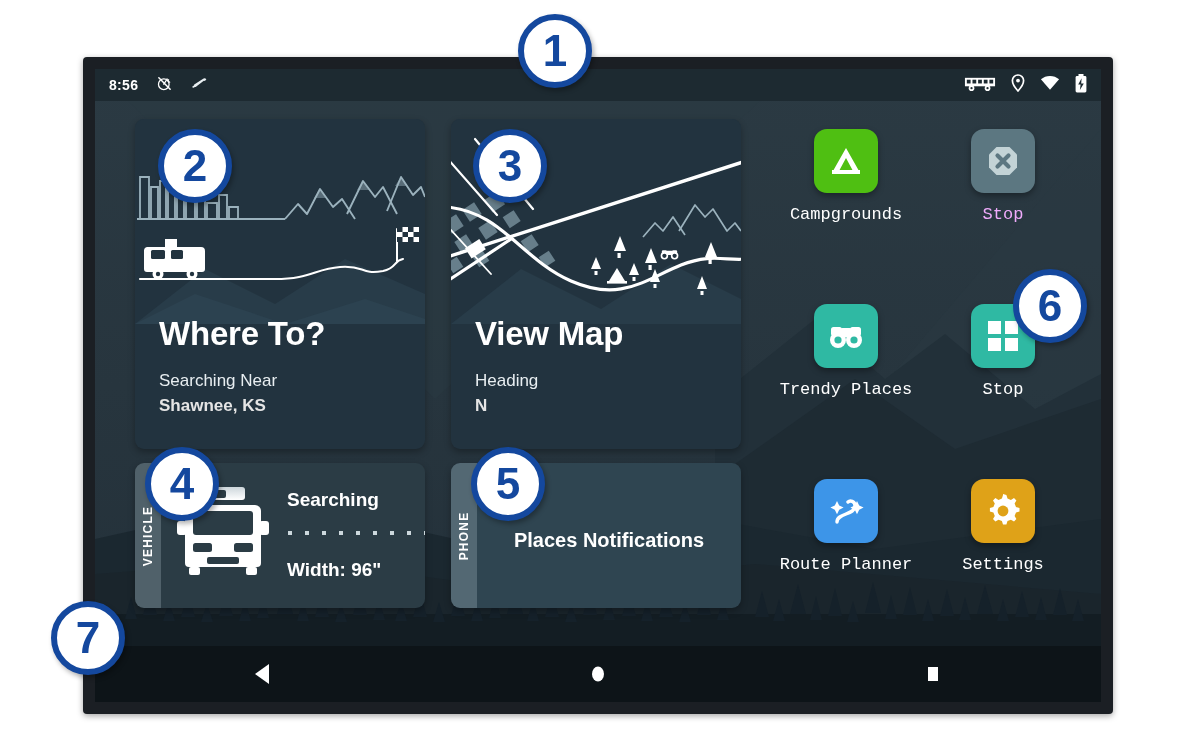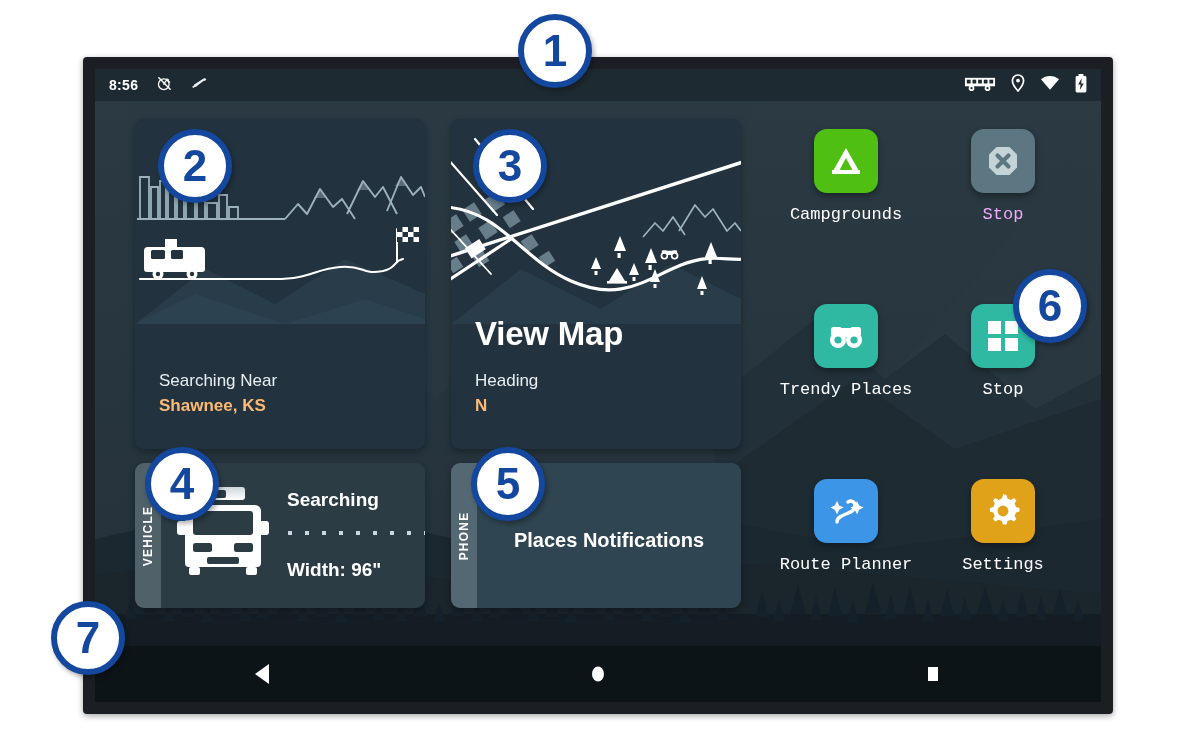--- a/index.html
+++ b/index.html
@@ -39,21 +39,21 @@
   }
   #card-whereto{left:40px;top:18px;width:290px;height:330px;}
   #card-viewmap{left:356px;top:18px;width:290px;height:330px;}
   .card-art{position:absolute;left:0;top:0;width:100%;height:205px;overflow:hidden;}
   .card-art svg{position:absolute;left:0;top:0;width:100%;height:100%;}
   .card-title{
     position:absolute;left:24px;top:196px;color:#fff;font-size:33px;
     font-weight:bold;letter-spacing:-.2px;
   }
   .card-sub1{position:absolute;left:24px;top:252px;color:#e8eef1;font-size:17px;}
-  .card-sub2{position:absolute;left:24px;top:277px;color:#fdba74;font-size:17px;font-weight:bold;}
+  .card-sub2{position:absolute;left:24px;top:277px;color:#e5e5e5;font-size:17px;font-weight:bold;}
   
   #card-vehicle{left:40px;top:362px;width:290px;height:145px;background:#2b3c45;}
   #card-phone{left:356px;top:362px;width:290px;height:145px;background:#2f4551;}
   .side-tab{
     position:absolute;left:0;top:0;width:26px;height:100%;
     background:rgba(190,205,212,.26);
     display:flex;align-items:center;justify-content:center;
   }
   .side-tab span{
     color:#fff;font-size:12px;font-weight:bold;letter-spacing:1.2px;
@@ -289,20 +289,21 @@
                 <rect x="262" y="108" width="5.5" height="5"></rect>
                   <rect x="273" y="108" width="5.5" height="5"></rect>
                 <rect x="267.5" y="113" width="5.5" height="5"></rect>
                   <rect x="278.5" y="113" width="5.5" height="5"></rect>
                 <rect x="262" y="118" width="5.5" height="5"></rect>
                   <rect x="273" y="118" width="5.5" height="5"></rect>
               </g>
             </g>
           </svg>
         </div>
+        <div class="card-title">Where To?</div>
         <div class="card-sub1">Searching Near</div>
         <div class="card-sub2">Shawnee, KS</div>
       </div>
 
       <div class="card" id="card-viewmap">
         <div class="card-art">
           <svg viewBox="0 0 290 205" preserveAspectRatio="none">
             <rect width="290" height="205" fill="#22333f"></rect>
             <path d="M0 205 L70 150 L150 190 L220 145 L290 180 L290 205 Z" fill="#283c49"></path>
 

